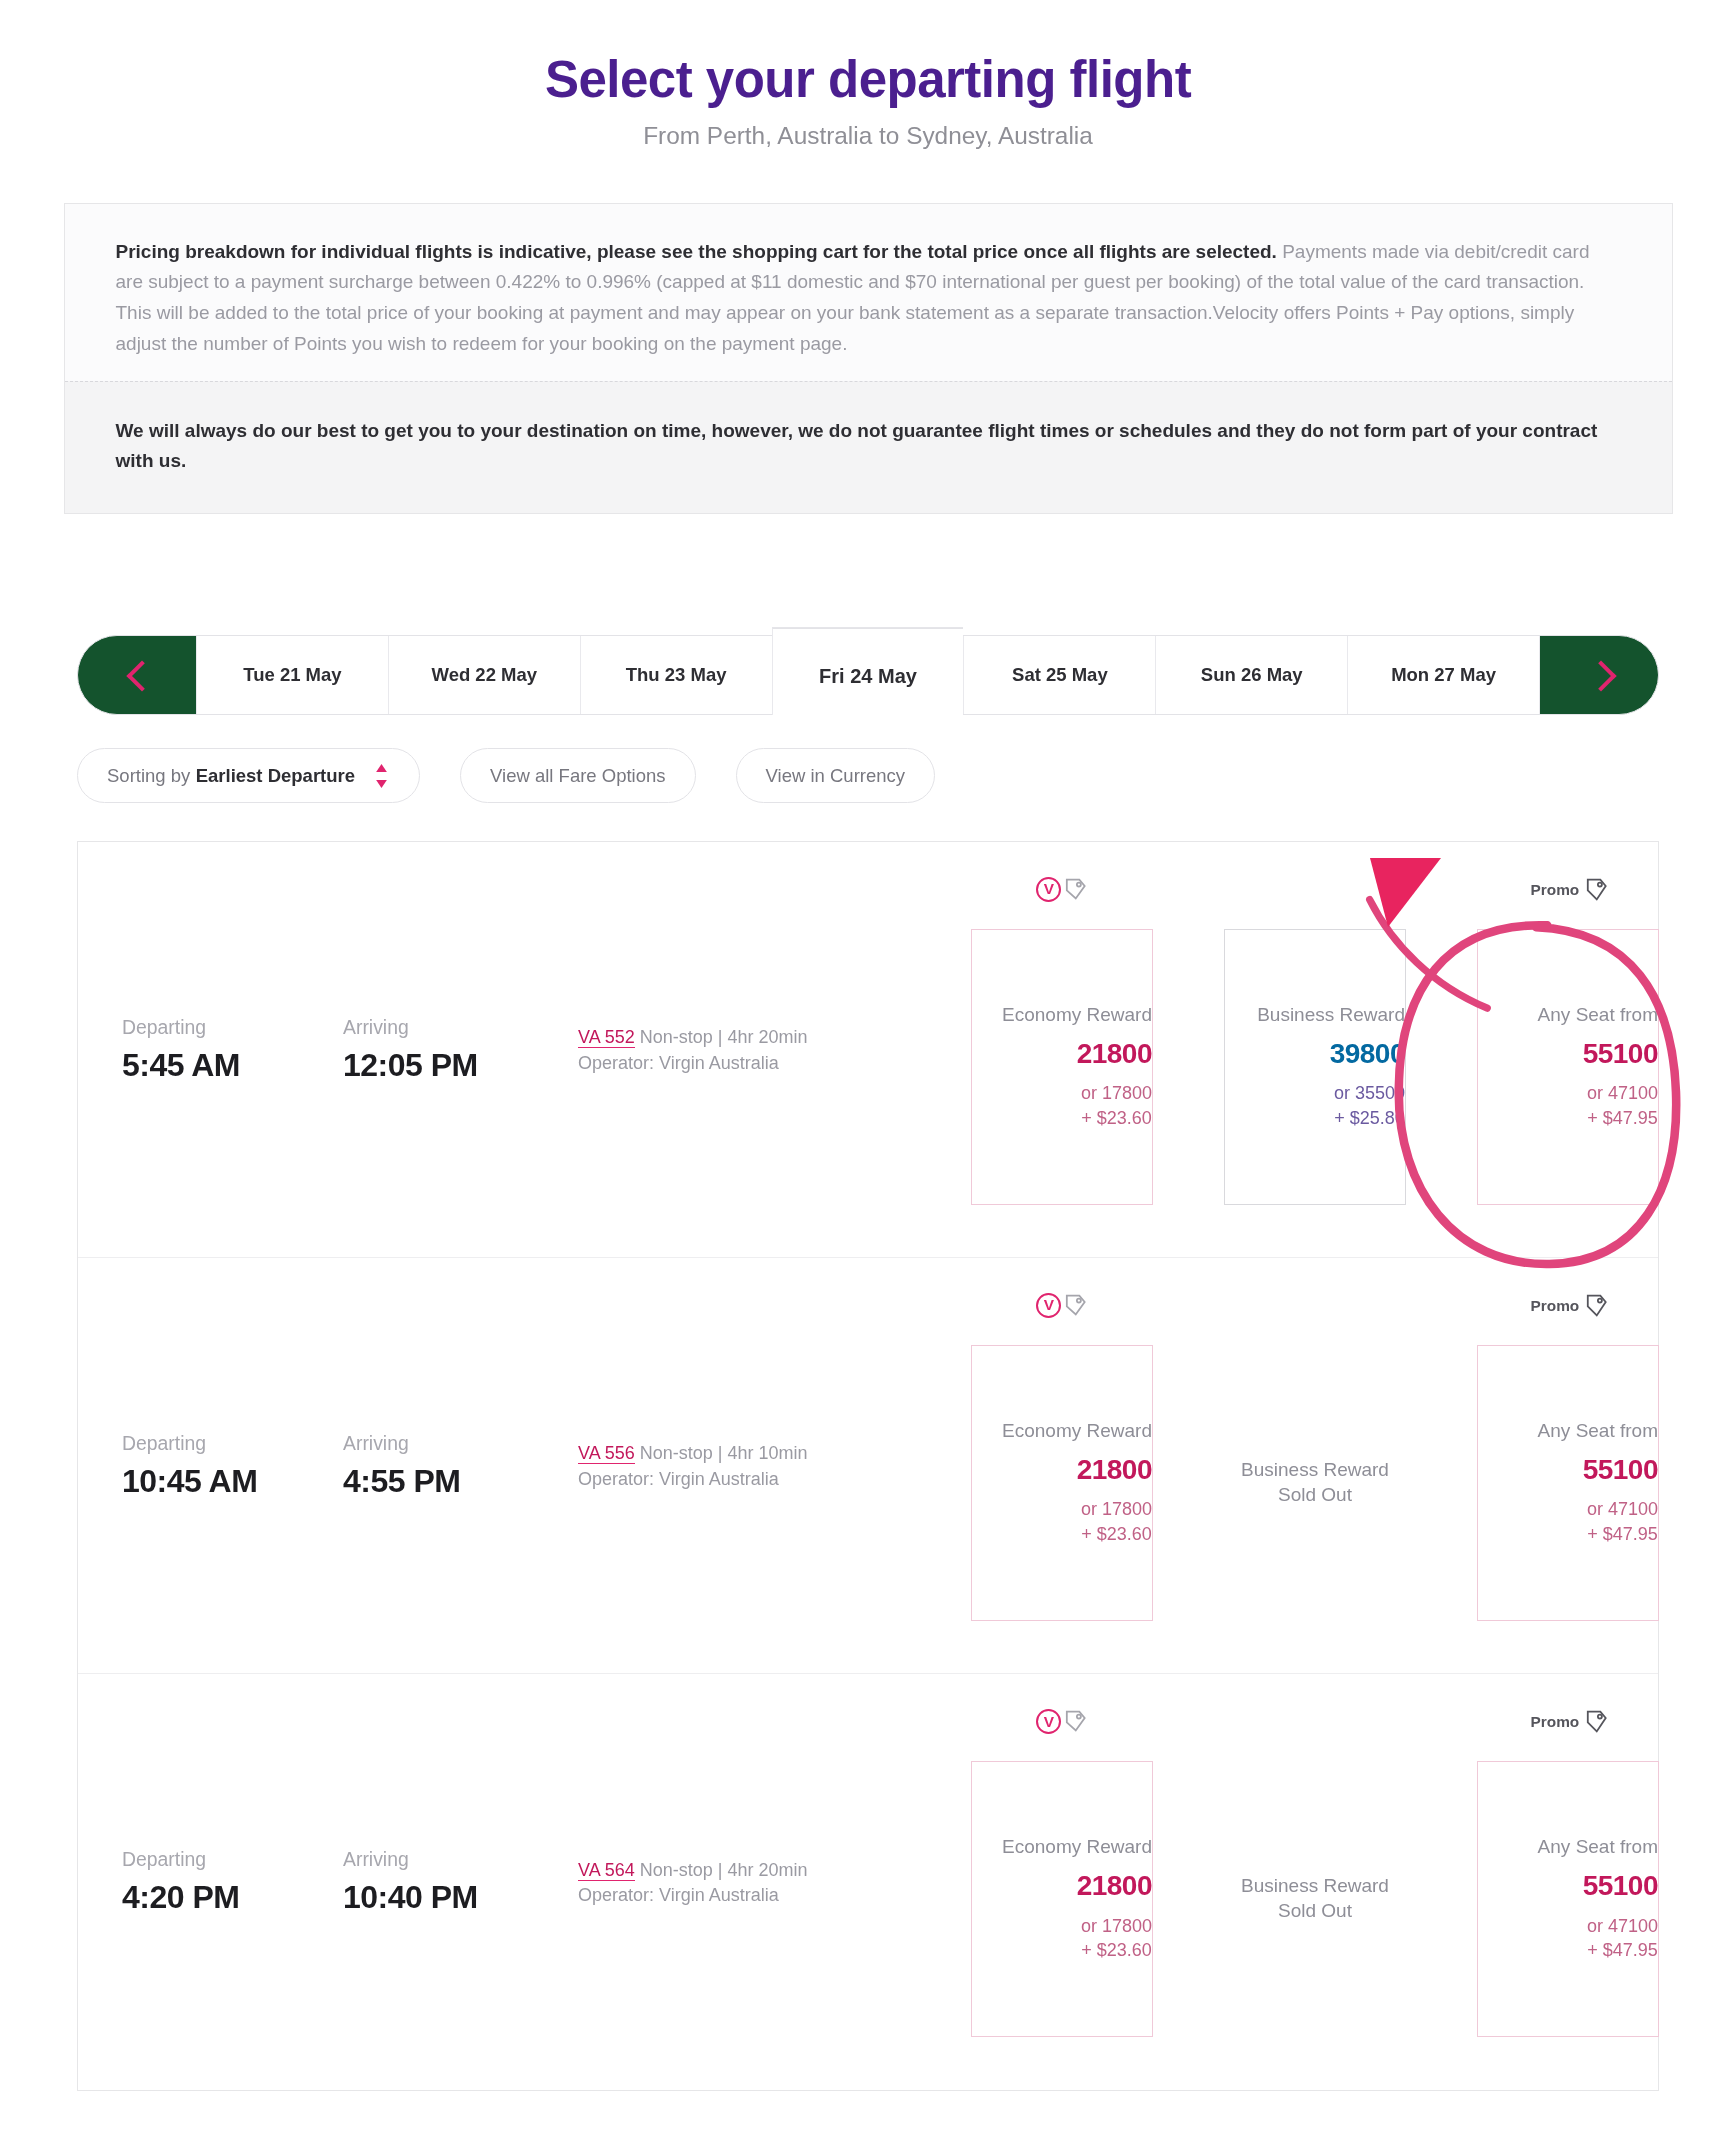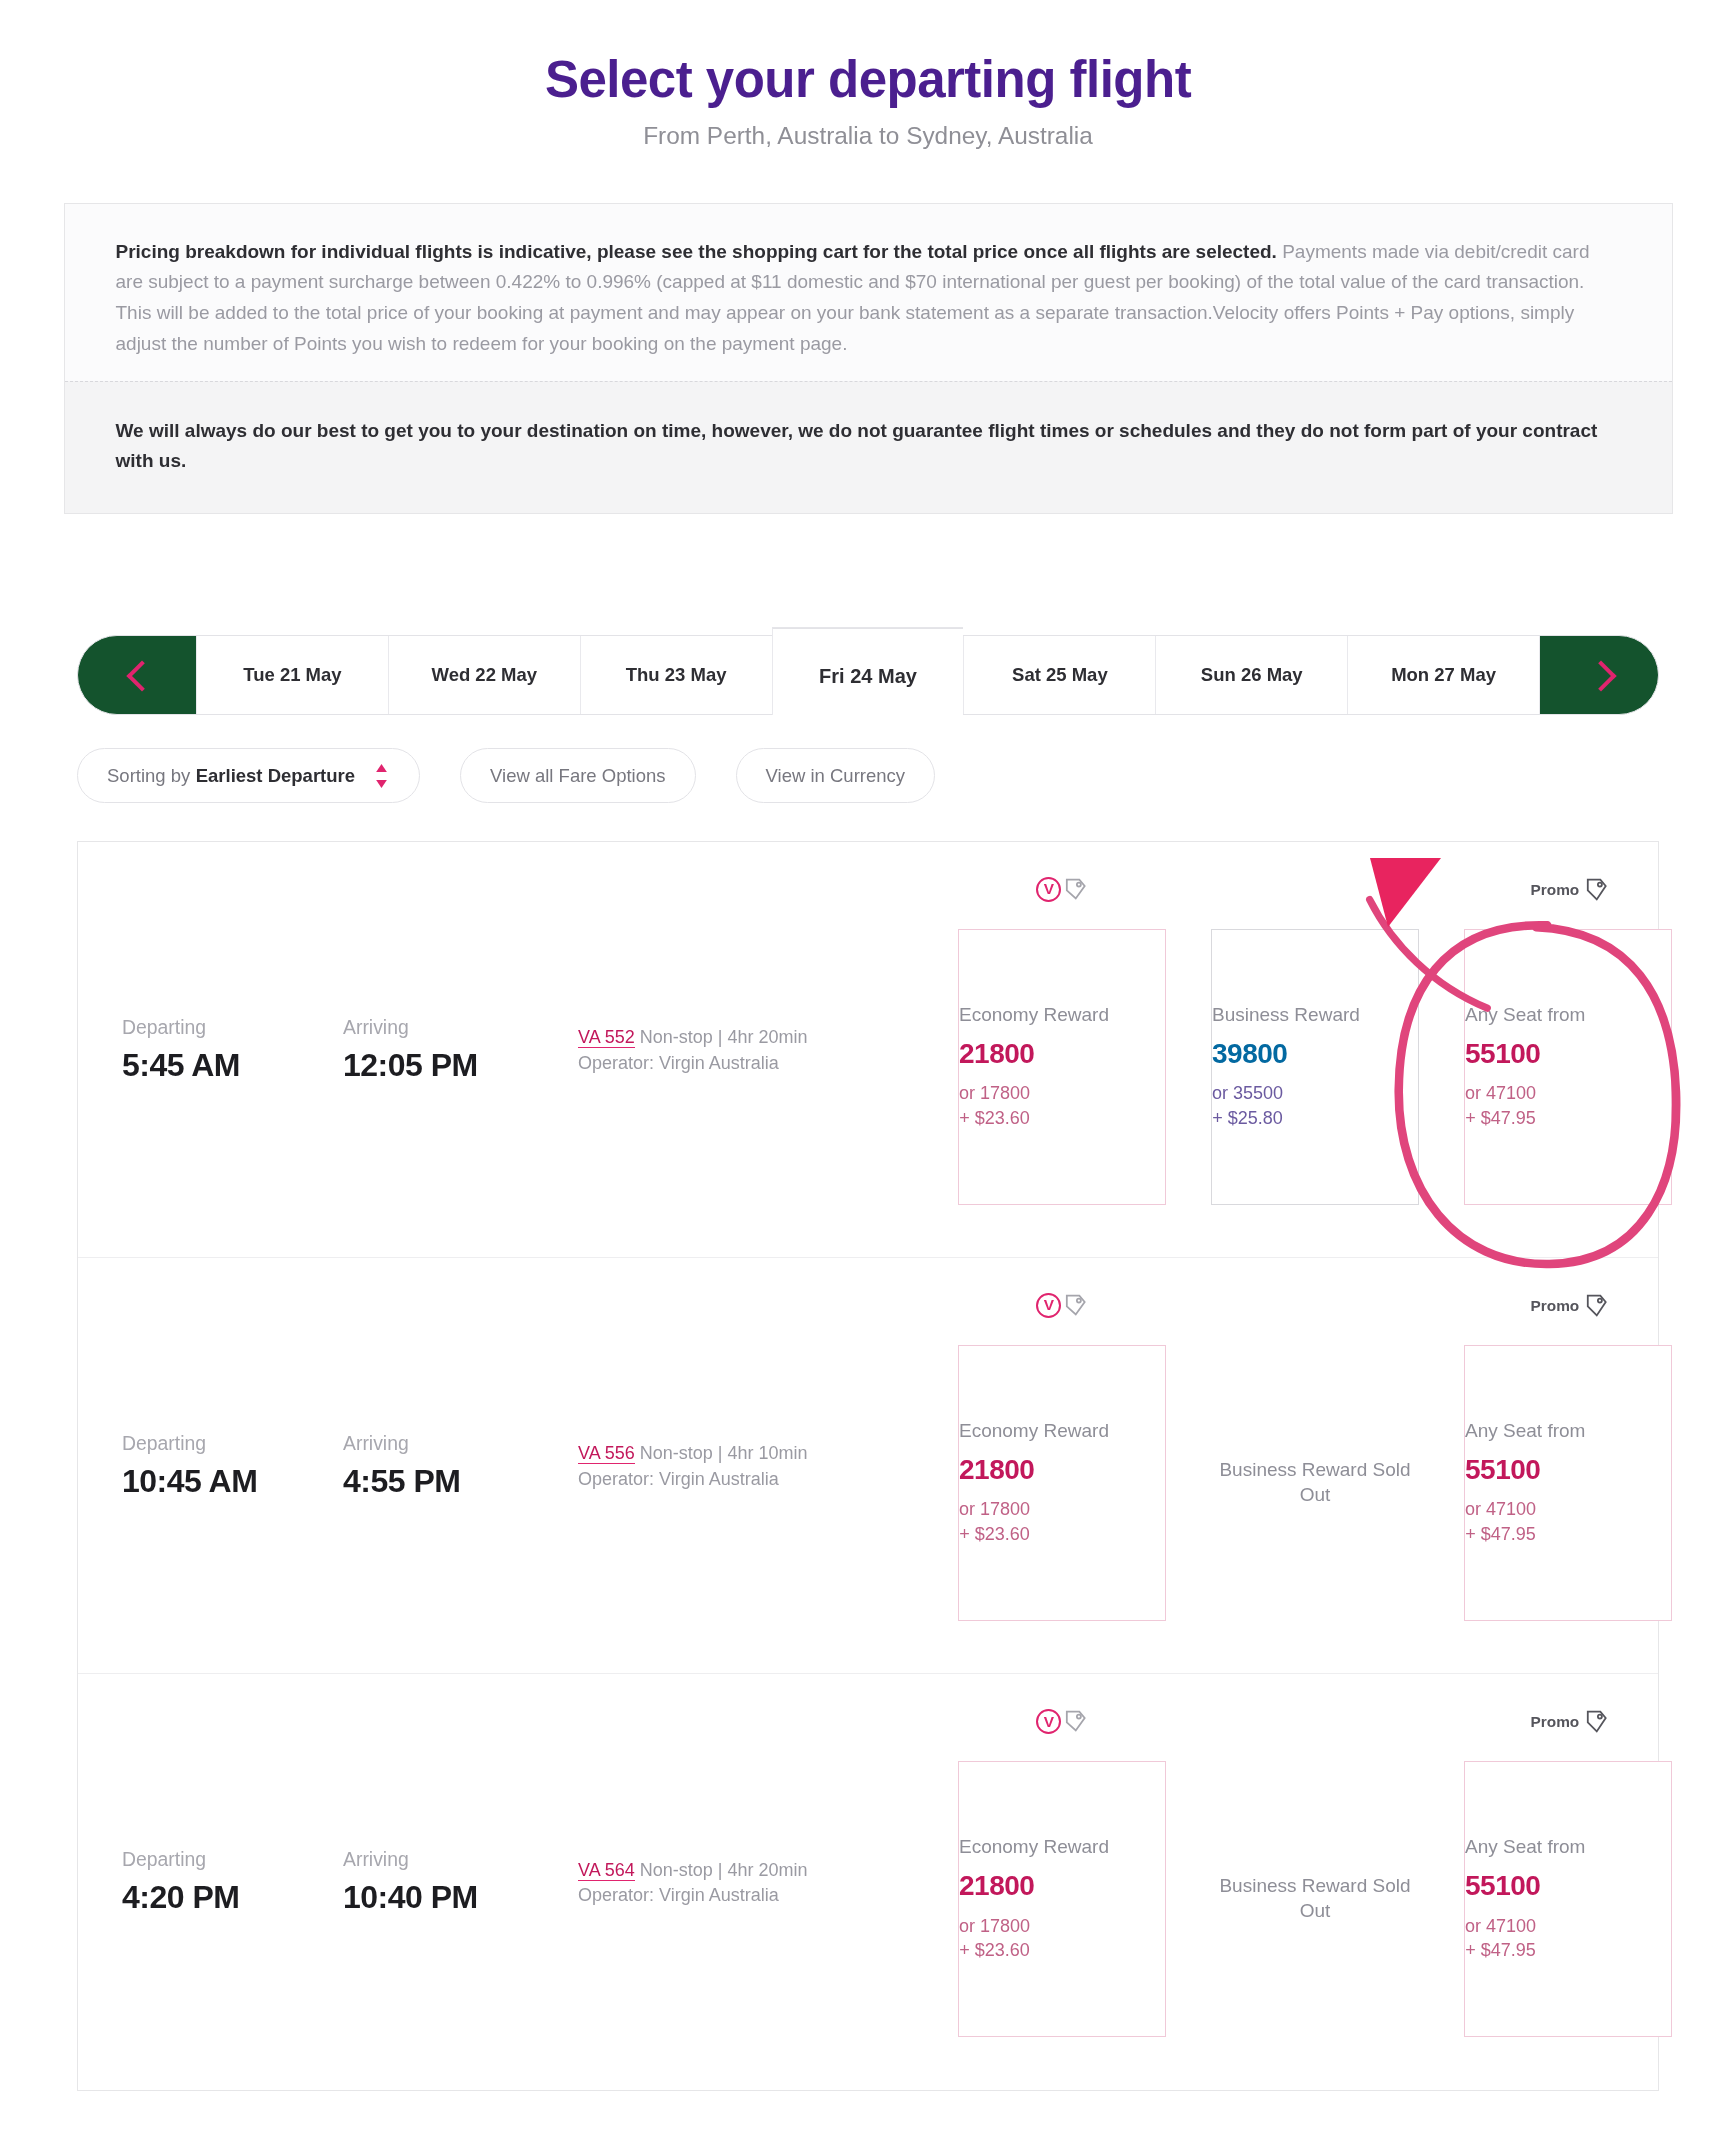--- a/index.html
+++ b/index.html
@@ -205,26 +205,26 @@
     width: 226px;
     margin-right: 27px;
     position: relative;
     display: flex;
     align-items: center;
     justify-content: center;
     min-height: 280px;
   }
   .fare-slot:last-child { margin-right: 0; }
   .fare-box {
-    width: 208px;
+    width: 182px;
     height: 276px;
     border: 0.9px solid #f0c9d8;
     display: flex;
     flex-direction: column;
-    align-items: flex-start;
+    align-items: flex-end;
     justify-content: center;
     cursor: pointer;
     background: #fff;
     margin-top: 34px;
   }
   .fare-box.biz { border-color: #d9d9dd; }
   .fare-box.plain {
     border: none;
     cursor: default;
   }

